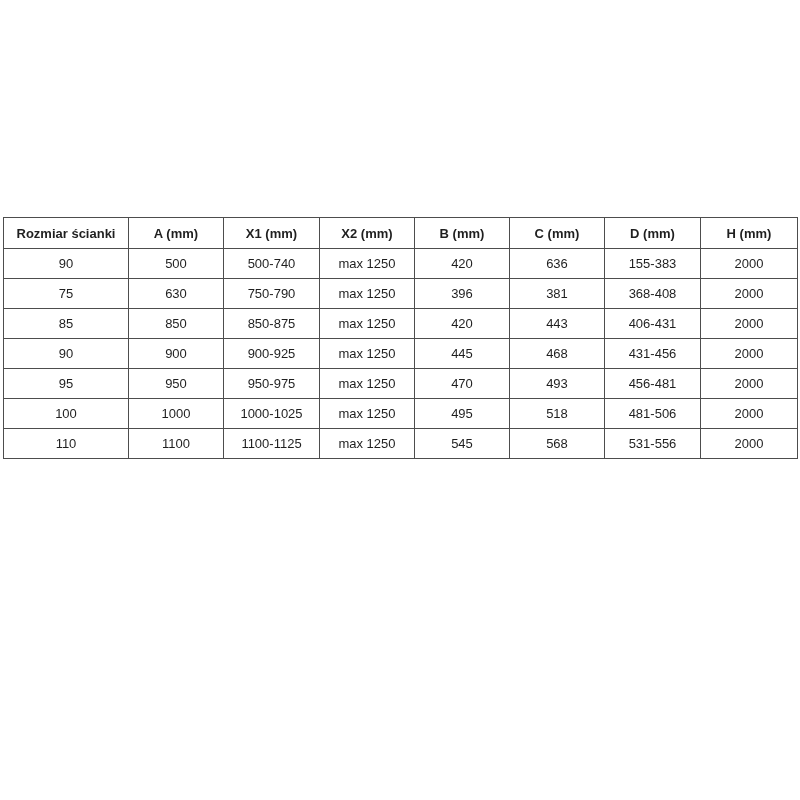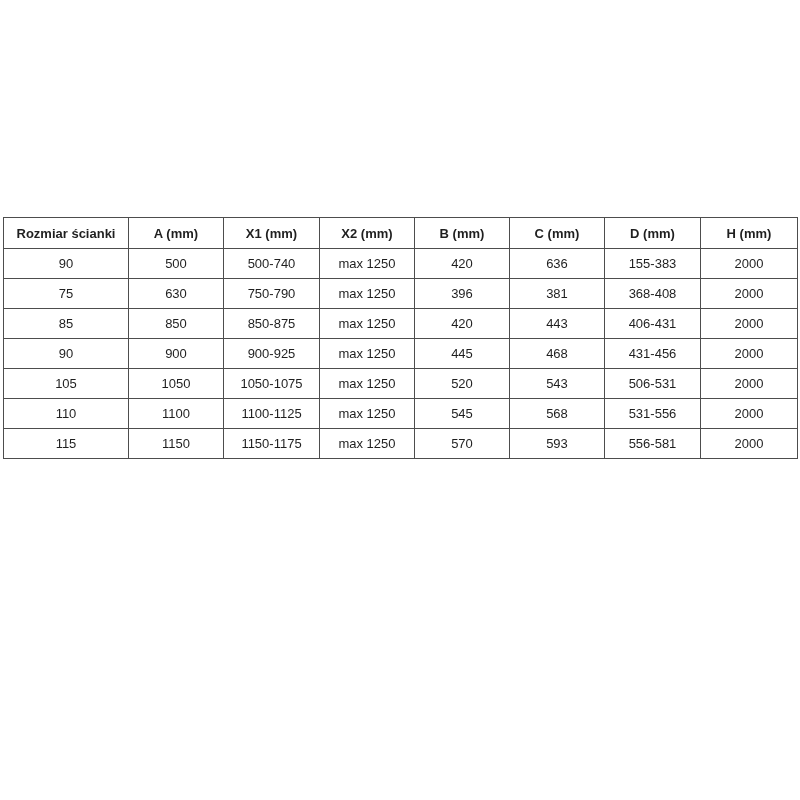--- a/index.html
+++ b/index.html
@@ -105,44 +105,44 @@
           <td>90</td>
           <td>900</td>
           <td>900-925</td>
           <td>max 1250</td>
           <td>445</td>
           <td>468</td>
           <td>431-456</td>
           <td>2000</td>
         </tr>
         <tr>
-          <td>105</td>
-          <td>1050</td>
-          <td>1050-1075</td>
+          <td>95</td>
+          <td>950</td>
+          <td>950-975</td>
           <td>max 1250</td>
-          <td>520</td>
-          <td>543</td>
-          <td>506-531</td>
+          <td>470</td>
+          <td>493</td>
+          <td>456-481</td>
+          <td>2000</td>
+        </tr>
+        <tr>
+          <td>100</td>
+          <td>1000</td>
+          <td>1000-1025</td>
+          <td>max 1250</td>
+          <td>495</td>
+          <td>518</td>
+          <td>481-506</td>
           <td>2000</td>
         </tr>
         <tr>
           <td>110</td>
           <td>1100</td>
           <td>1100-1125</td>
           <td>max 1250</td>
           <td>545</td>
           <td>568</td>
           <td>531-556</td>
           <td>2000</td>
         </tr>
-        <tr>
-          <td>115</td>
-          <td>1150</td>
-          <td>1150-1175</td>
-          <td>max 1250</td>
-          <td>570</td>
-          <td>593</td>
-          <td>556-581</td>
-          <td>2000</td>
-        </tr>
       </tbody>
   </table>
 </div>
 
 </body></html>

